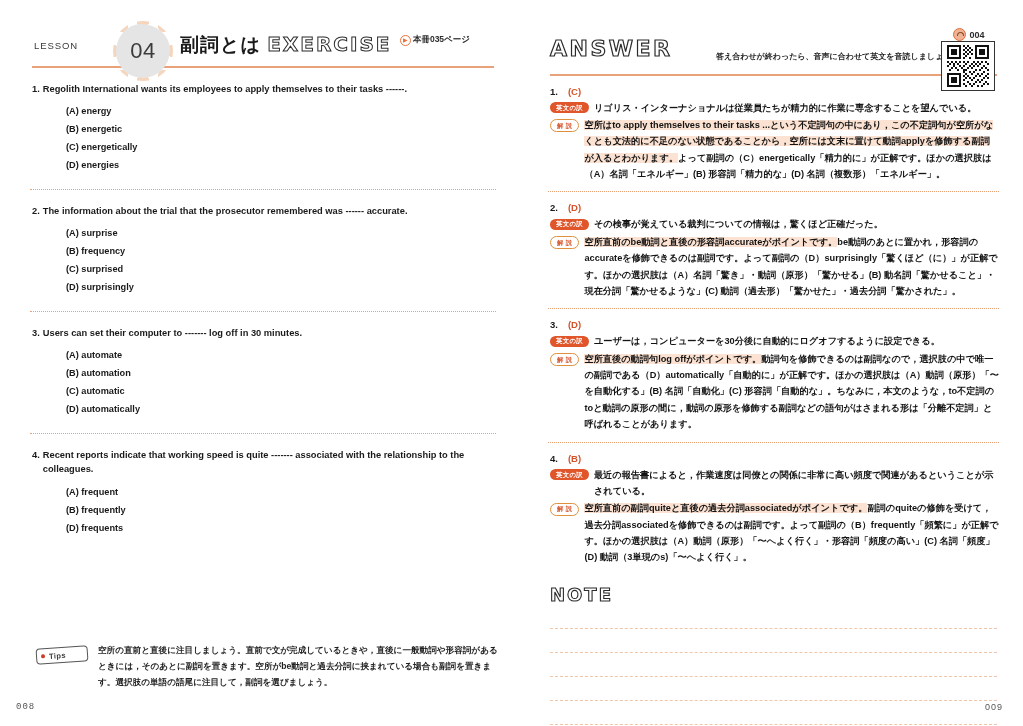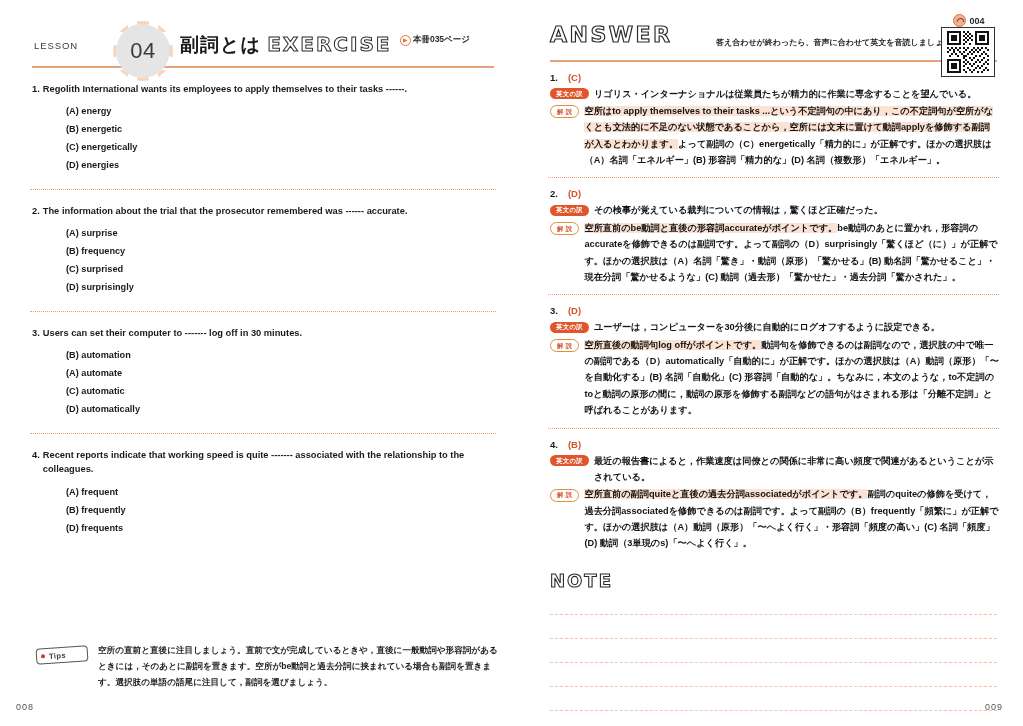--- a/index.html
+++ b/index.html
@@ -7,21 +7,21 @@
     width:1023px;height:726px;
     background:#ffffff;
     font-family:"Liberation Sans","DejaVu Sans",sans-serif;
     color:#1a1a1a;
     overflow:hidden;
     position:relative;
   }
   .spread{display:flex;width:1023px;height:726px;position:relative;}
   .page{position:relative;height:726px;box-sizing:border-box;}
   .page-left{width:528px;padding:18px 30px 0 28px;}
-  .page-right{width:495px;padding:12px 22px 0 18px;}
+  .page-right{width:495px;padding:26px 22px 0 18px;}
 
   
   .hdr-left{position:relative;height:46px;}
   .lesson-word{
     position:absolute;left:6px;top:22px;
     font-size:9.5px;letter-spacing:.9px;color:#3a3a3a;
   }
   .lesson-badge{
     position:absolute;left:88px;top:6px;
     width:54px;height:54px;
@@ -102,21 +102,21 @@
     background:#fff;
   }
   .tips-dot{width:4px;height:4px;border-radius:50%;background:#d03a2a;flex:0 0 auto;}
   .tips-label{font-size:7.5px;font-weight:bold;color:#3a3a3a;letter-spacing:.4px;}
   .tips-text{
     font-size:8.6px;font-weight:bold;line-height:1.85;color:#1f1f1f;
   }
 
   
   .pgnum{position:absolute;bottom:14px;font-size:9px;color:#555;letter-spacing:1px;}
-  .pgnum-l{left:16px;}
+  .pgnum-l{left:16px;font-family:Liberation Mono, monospace;}
   .pgnum-r{right:20px;}
 
   
   .hdr-right{position:relative;height:46px;}
   .answer-word{
     position:absolute;left:4px;top:10px;
     font-size:22px;font-weight:bold;letter-spacing:2.5px;
     font-family:"DejaVu Sans",sans-serif;
     color:#ffffff;
     -webkit-text-stroke:1.2px #2b2b2b;
@@ -230,22 +230,22 @@
       </div>
     </div>
     <div class="dotsep"></div>
 
     <div class="qblock">
       <div class="qline">
         <span class="qnum">3.</span>
         <span class="qtext">Users can set their computer to ------- log off in 30 minutes.</span>
       </div>
       <div class="qopts">
+        <div class="qopt">(A) automate</div>
         <div class="qopt">(B) automation</div>
-        <div class="qopt">(A) automate</div>
         <div class="qopt">(C) automatic</div>
         <div class="qopt">(D) automatically</div>
       </div>
     </div>
     <div class="dotsep"></div>
 
     <div class="qblock">
       <div class="qline">
         <span class="qnum">4.</span>
         <span class="qtext">Recent reports indicate that working speed is quite ------- associated with the relationship to the colleagues.</span>

